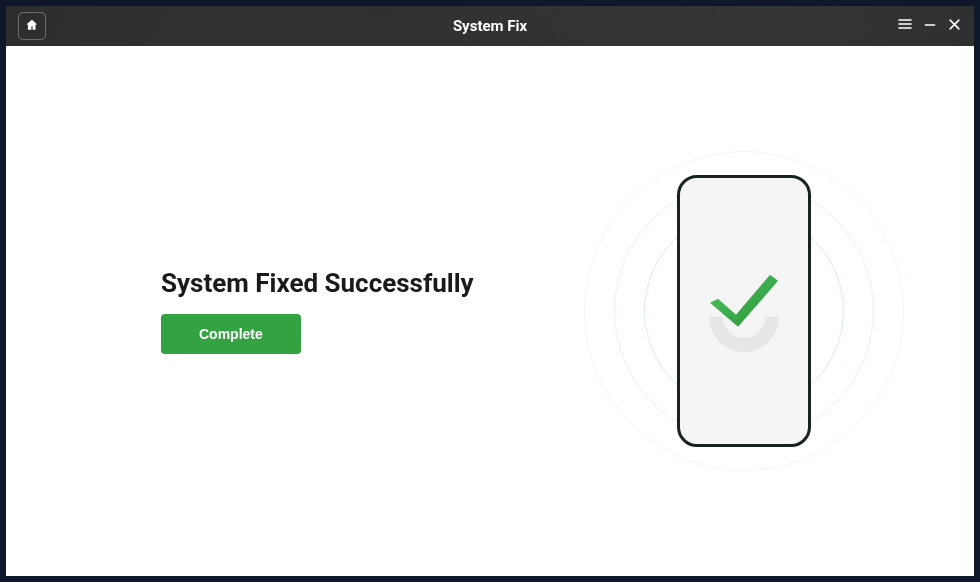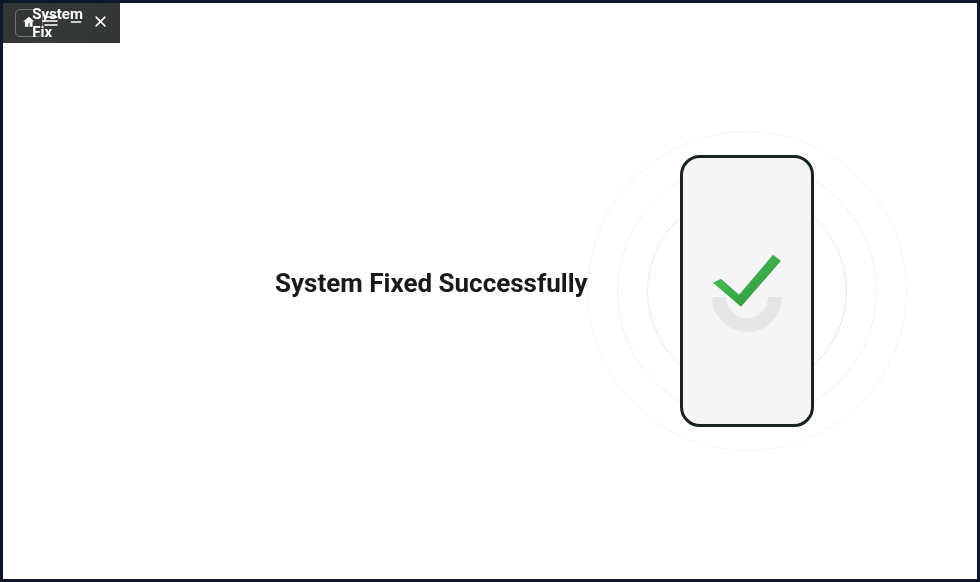--- a/index.html
+++ b/index.html
@@ -13,21 +13,22 @@
       height: 582px;
       font-family: -apple-system, BlinkMacSystemFont, "Segoe UI", Roboto, Helvetica, Arial, sans-serif;
       background: #fff;
       overflow: hidden;
     }
     
     .window {
       width: 100%;
       height: 100%;
       display: flex;
-      border: 3px solid #0f172a;
+      flex-direction: column;
+      border: 6px solid #0f172a;
     }
     
     .titlebar {
       height: 40px;
       background: linear-gradient(135deg, #2b2d2c 0%, #2f3130 50%, #2b2d2c 100%);
       display: flex;
       align-items: center;
       justify-content: space-between;
       padding: 0 12px;
       color: #fff;
@@ -256,20 +257,21 @@
           </svg>
         </span>
       </div>
     </div>
   </div>
 
   <div class="content">
 
     <div class="text-section">
       <h1 class="heading">System Fixed Successfully</h1>
+      <button class="complete-btn">Complete</button>
     </div>
 
     <div class="illustration">
       <div class="ripple r3"></div>
       <div class="ripple r2"></div>
       <div class="ripple r1"></div>
 
       <div class="phone">
         <div class="phone-inner">
           <div class="arc">

